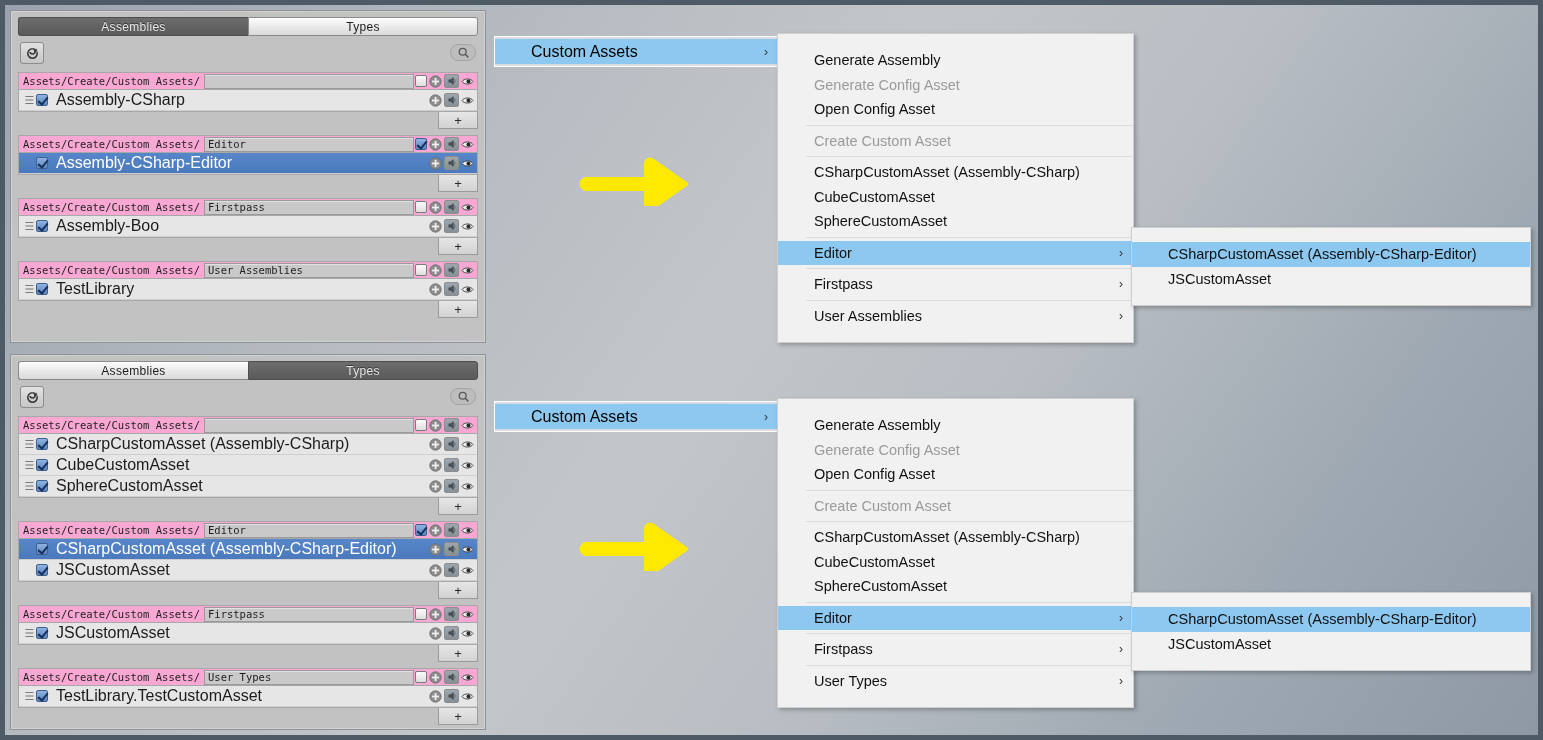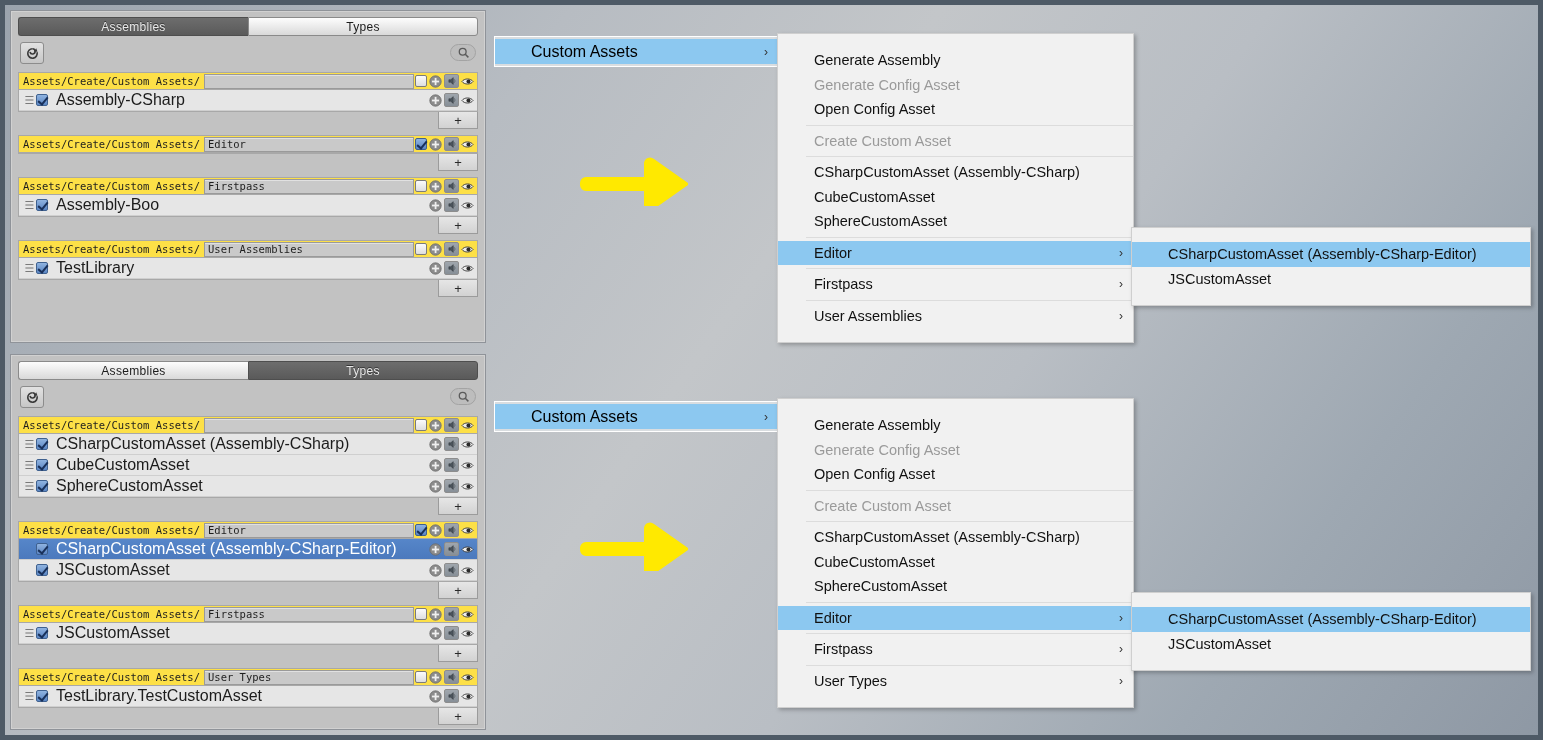--- a/index.html
+++ b/index.html
@@ -63,21 +63,21 @@
     border:1px solid #a3a3a3;
     background:#bdbdbd;
     display:flex; align-items:center; justify-content:center;
   }
 
   .group { margin-bottom:6px; }
 
   .pathrow {
     display:flex; align-items:center;
     height:18px;
-    background:#fde047;
+    background:#f9a8d4;
     border:1px solid #a8a8a8;
   }
   .pathrow .prefix {
     font-family:"DejaVu Sans Mono", monospace;
     font-size:10.5px; color:#1e1e1e;
     padding:0 3px 0 4px; white-space:nowrap;
   }
   .pathrow .pval {
     flex:1 1 auto; height:15px; margin:0 1px;
     background:#c9c9c9;
@@ -274,20 +274,42 @@
       <path d="M11.6 5.2 a4 4 0 0 1 0 5.6" fill="none" stroke="#4b545c" stroke-width="1.1"></path>
     </svg>
   </span>
               <svg class="icn" width="15" height="13" viewBox="0 0 20 14">
     <path d="M1.5 7 C5 1.8 15 1.8 18.5 7 C15 12.2 5 12.2 1.5 7 z" fill="#ededed" stroke="#3c3c3c" stroke-width="1.4"></path>
     <circle cx="11.5" cy="7" r="3.1" fill="#2b2b2b"></circle>
   </svg>
             </span>
             </div>  
           <div class="listbox">
+            <div class="listrow selected">
+              <span class="spacer13"></span>
+              <span class="cb on"></span>
+              <span class="rowlabel">Assembly-CSharp-Editor</span>
+              <span class="rowctl">
+                <svg class="icn" width="13" height="13" viewBox="0 0 16 16">
+    <circle cx="8" cy="8" r="7" fill="#8c8c8c" stroke="#6a6a6a"></circle>
+    <rect x="7" y="3.6" width="2.2" height="8.8" fill="#efefef"></rect>
+    <rect x="3.6" y="6.9" width="8.8" height="2.2" fill="#efefef"></rect>
+  </svg>
+                <span class="icn-box">
+    <svg width="10" height="10" viewBox="0 0 16 16">
+      <path d="M3 6 h3 l4 -3.4 v10.8 l-4 -3.4 h-3 z" fill="#4b545c" stroke="#2e343a" stroke-width="0.8"></path>
+      <path d="M11.6 5.2 a4 4 0 0 1 0 5.6" fill="none" stroke="#4b545c" stroke-width="1.1"></path>
+    </svg>
+  </span>
+                <svg class="icn" width="15" height="13" viewBox="0 0 20 14">
+    <path d="M1.5 7 C5 1.8 15 1.8 18.5 7 C15 12.2 5 12.2 1.5 7 z" fill="#ededed" stroke="#3c3c3c" stroke-width="1.4"></path>
+    <circle cx="11.5" cy="7" r="3.1" fill="#2b2b2b"></circle>
+  </svg>
+              </span>
+            </div>
           </div>  
           <div class="addbar">
               <span class="addbtn">+</span>
             </div>
         </div>
         <div class="group">  
           <div class="pathrow">
               <span class="prefix">Assets/Create/Custom Assets/</span>
               <span class="pval">Firstpass</span>
               <span class="cb "></span>

